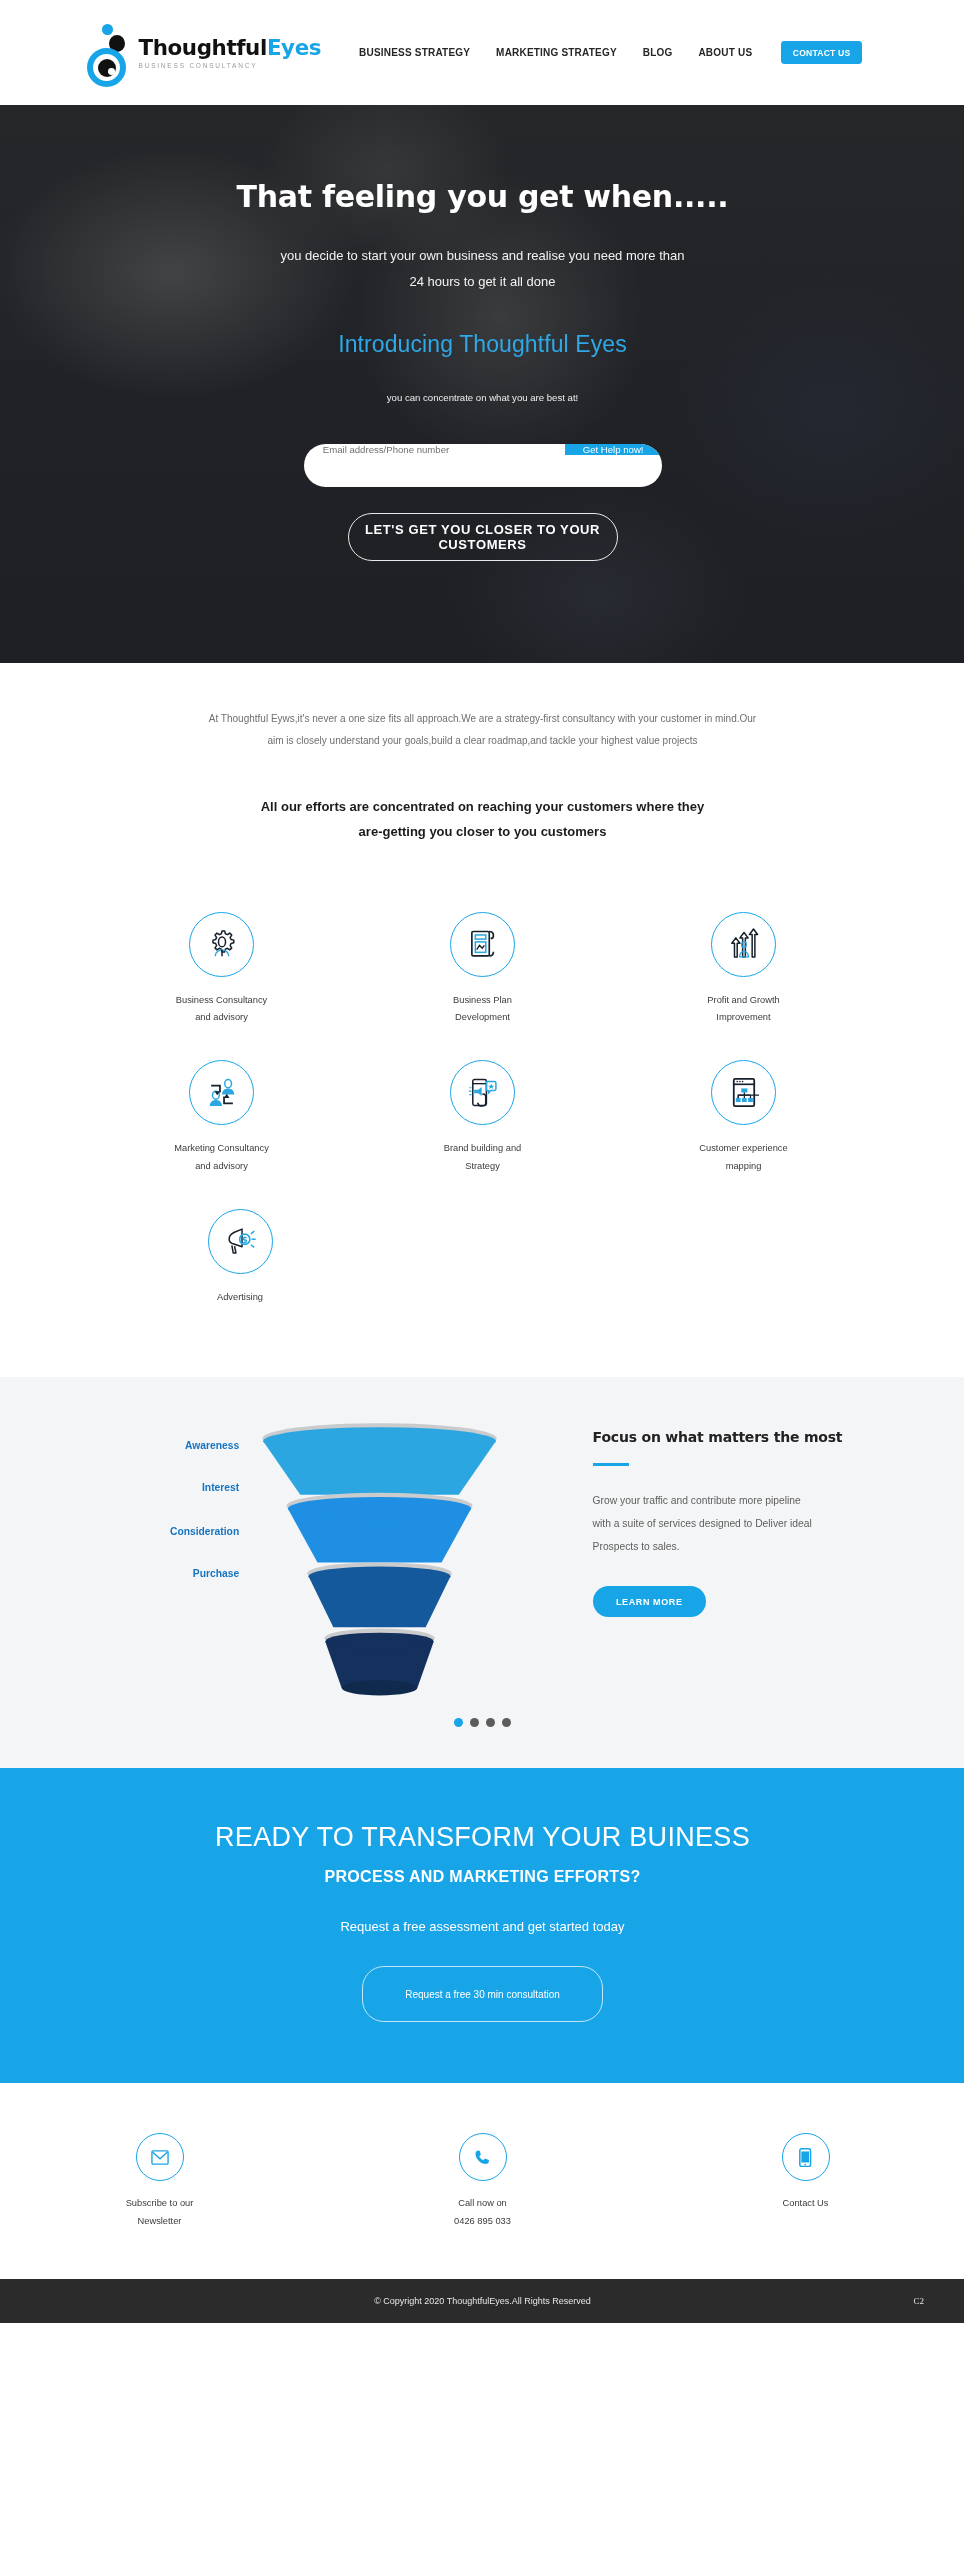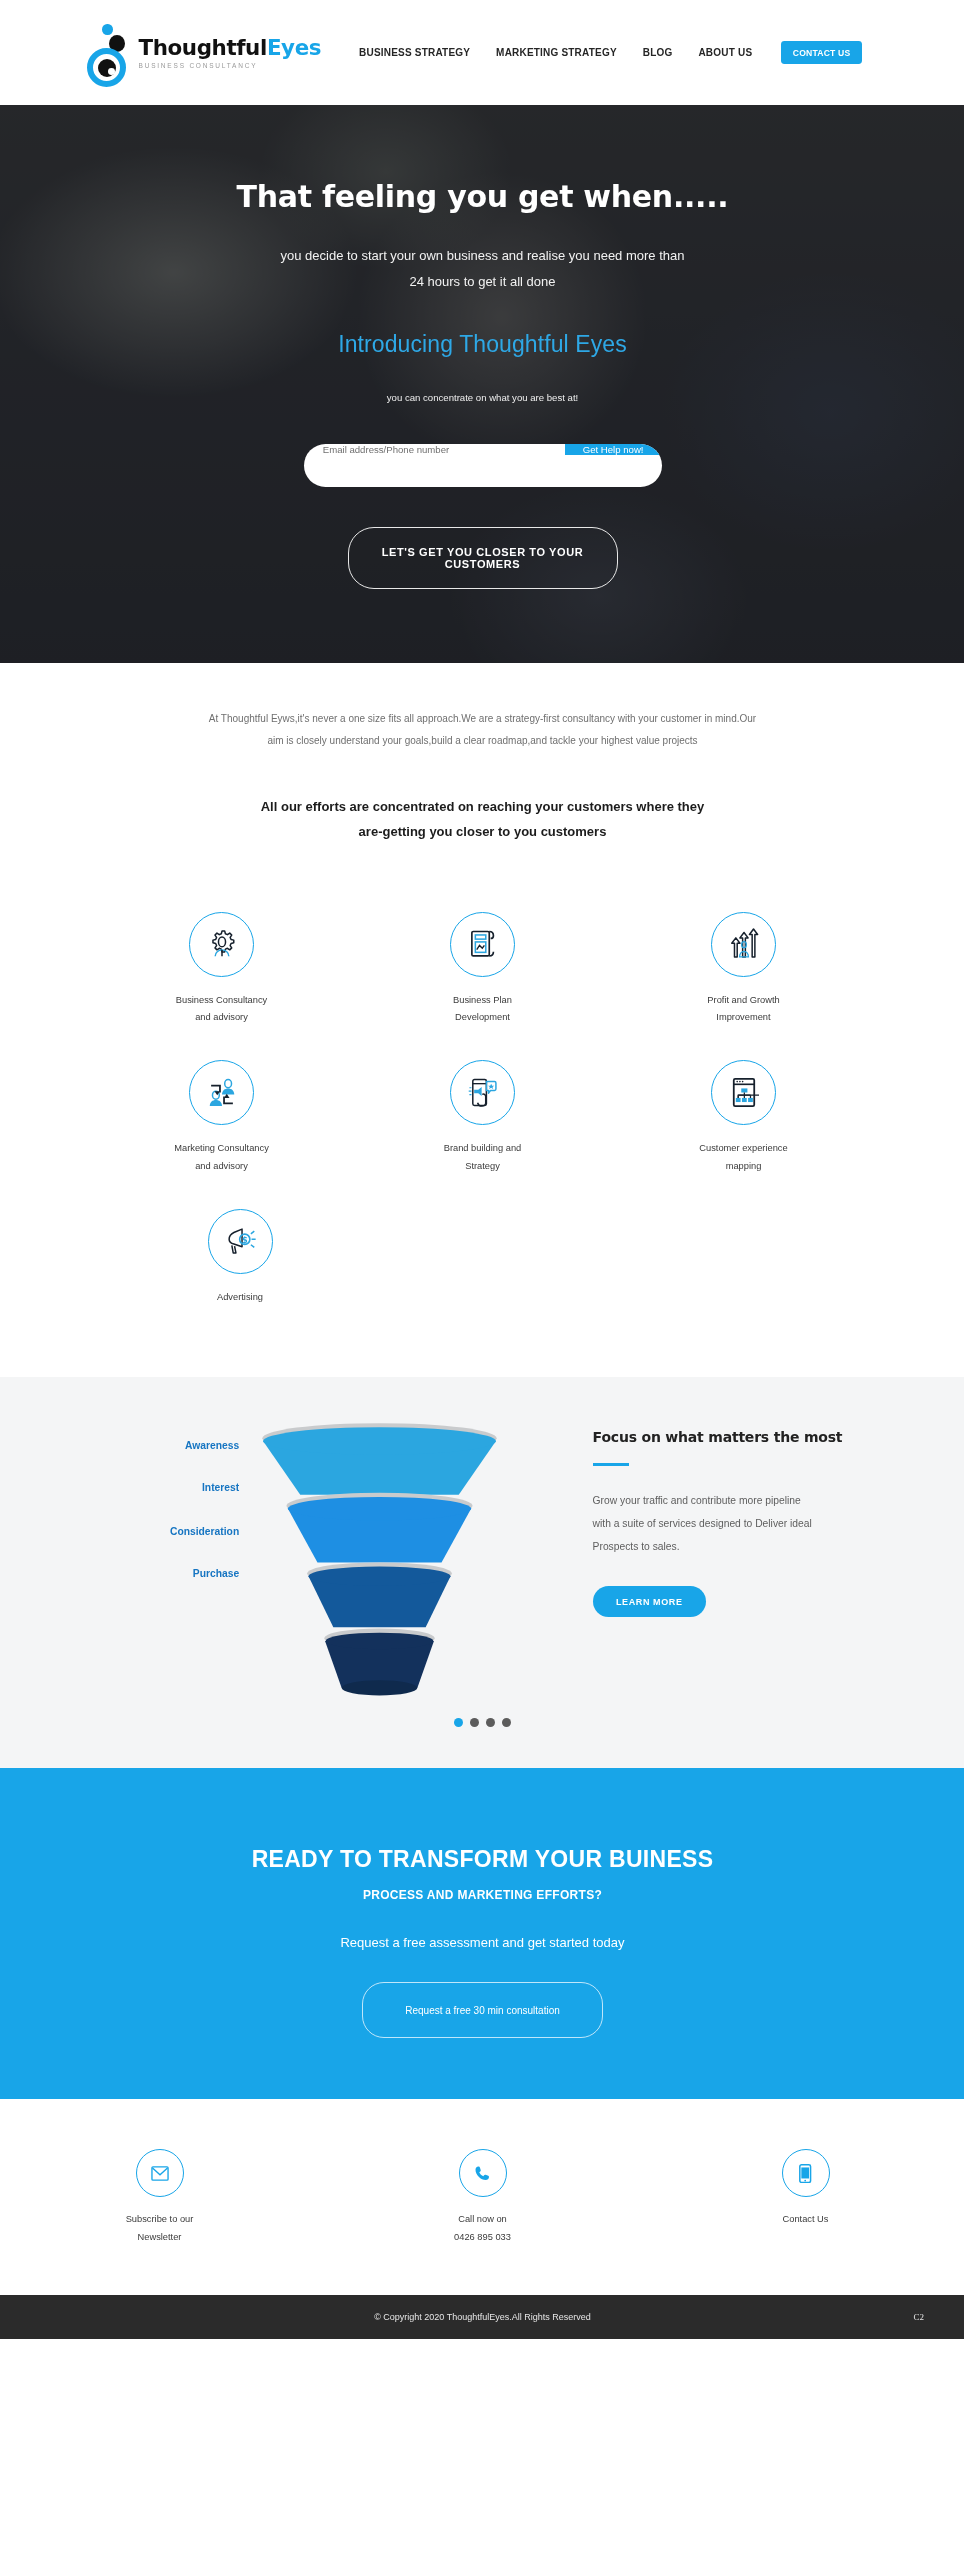--- a/index.html
+++ b/index.html
@@ -123,24 +123,24 @@
     background: transparent;
   }
   .hero-form input::placeholder { color: #707070; }
   .hero-form button {
     border: 0; cursor: pointer;
     background: #18A5E8; color: #fff;
     font-size: 9.6px; font-family: "Liberation Sans", sans-serif;
     padding: 0 18px; white-space: nowrap;
   }
   .hero-ghost-btn {
-    margin: 40px auto 0;
-    width: 270px; height: 62px;
+    margin: 26px auto 0;
+    width: 270px; height: 48px;
     border: 1px solid #e8e8e8; border-radius: 26px;
-    color: #fff; font-size: 11px; font-weight: 700; letter-spacing: 0.6px;
+    color: #fff; font-size: 13px; font-weight: 700; letter-spacing: 0.6px;
     display: flex; align-items: center; justify-content: center;
     background: transparent; cursor: pointer;
     font-family: "Liberation Sans", sans-serif;
   }
 
   
   .intro {
     background: #fff; padding: 45px 0 13.8px; text-align: center;
   }
   .intro-p {
@@ -215,24 +215,24 @@
     display: flex; justify-content: center; gap: 6.9px; margin-top: 26px;
   }
   .dot { width: 9px; height: 9px; border-radius: 50%; background: #5c5c5c; cursor: pointer; }
   .dot.active { background: #18A5E8; }
 
   
   .cta-band {
     background: #18A5E8; text-align: center; padding: 54px 0 61px; color: #fff;
   }
   .cta-h1 {
-    font-size: 23px; font-weight: 700; letter-spacing: 0.3px; margin-top: 24px;
+    font-size: 27px; font-weight: 400; letter-spacing: 0.3px;
   }
   .cta-h2 {
-    font-size: 12px; font-weight: 700; letter-spacing: 0.3px; margin-top: 15px;
+    font-size: 16px; font-weight: 700; letter-spacing: 0.3px; margin-top: 15px;
   }
   .cta-p { font-size: 13px; margin-top: 33px; font-weight: 400; }
   .cta-btn {
     margin: 32px auto 0; width: 241px; height: 56px;
     border: 1px solid #bfe6fa; border-radius: 22px;
     color: #fff; background: transparent; cursor: pointer;
     font-size: 10px; display: flex; align-items: center; justify-content: center;
     font-family: "Liberation Sans", sans-serif;
   }
 

